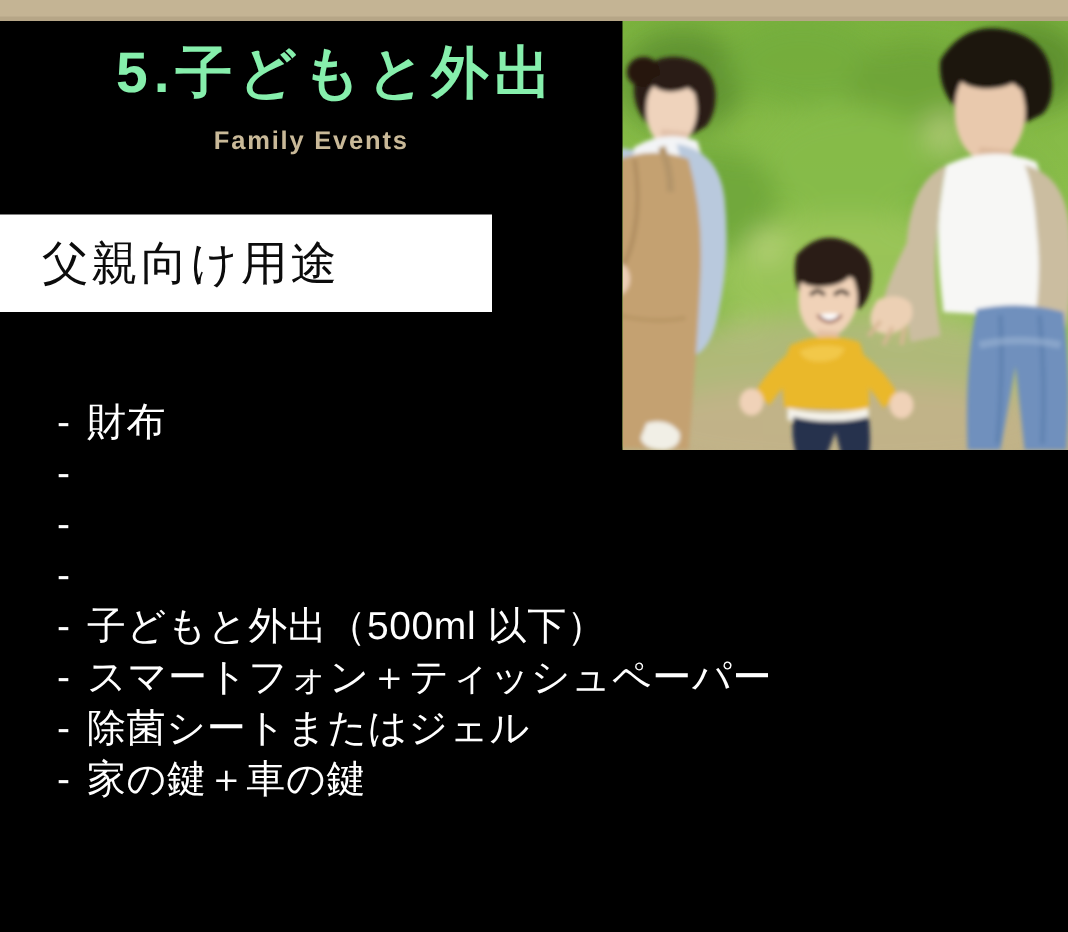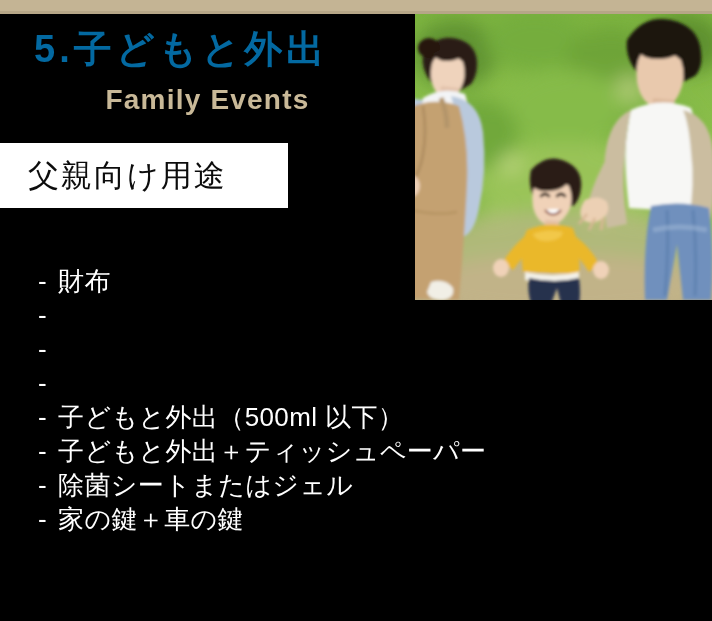--- a/index.html
+++ b/index.html
@@ -41,44 +41,45 @@
   
   .title-block {
     position: absolute;
     left: 0;
     top: 26px;
     width: 415px;
   }
   .slide-title {
     margin: 0;
     padding: 0 0 0 34px;
-    color: #0369a1;
+    color: #86efac;
     font-size: 38px;
     font-weight: bold;
     line-height: 46px;
     letter-spacing: 4px;
     white-space: nowrap;
+    text-align: center;
   }
   .slide-subtitle {
     margin: 0;
     padding: 12px 0 0 0;
     color: #c9b998;
-    font-size: 28px;
+    font-size: 17px;
     font-weight: bold;
     letter-spacing: 1.2px;
     text-align: center;
     white-space: nowrap;
   }
 
   
   .label-box {
     position: absolute;
     left: 0;
     top: 143px;
-    width: 288px;
+    width: 328px;
     height: 65px;
     background: #ffffff;
     box-sizing: border-box;
   }
   .label-box-text {
     position: absolute;
     left: 28px;
     top: 50%;
     transform: translateY(-50%);
     color: #0c0c0c;
@@ -163,21 +164,21 @@
     </li>
     <li class="bullet-item">
       <span class="bullet-dash">-</span>
     </li>
     <li class="bullet-item">
       <span class="bullet-dash">-</span>
       <span class="bullet-text">子どもと外出（500ml 以下）</span>
     </li>
     <li class="bullet-item">
       <span class="bullet-dash">-</span>
-      <span class="bullet-text">子どもと外出＋ティッシュペーパー</span>
+      <span class="bullet-text">スマートフォン＋ティッシュペーパー</span>
     </li>
     <li class="bullet-item">
       <span class="bullet-dash">-</span>
       <span class="bullet-text">除菌シートまたはジェル</span>
     </li>
     <li class="bullet-item">
       <span class="bullet-dash">-</span>
       <span class="bullet-text">家の鍵＋車の鍵</span>
     </li>
   </ul>

